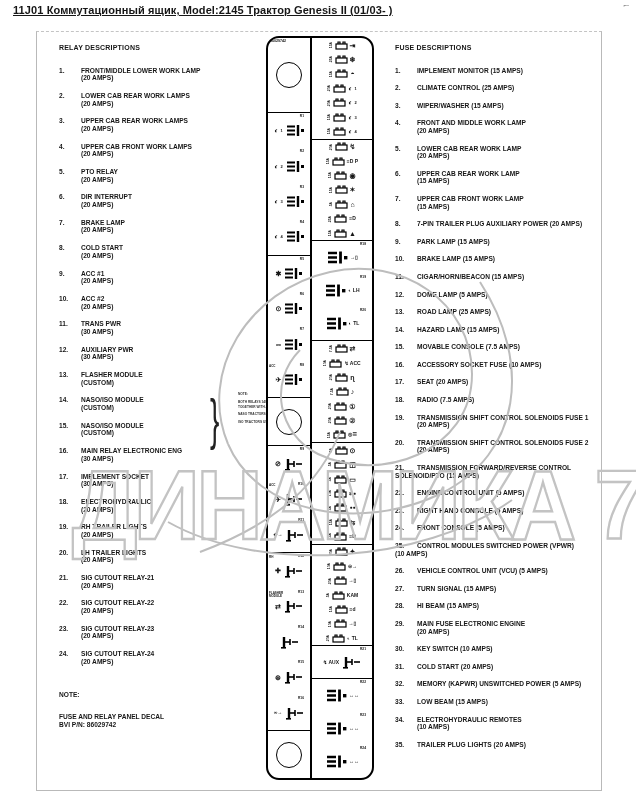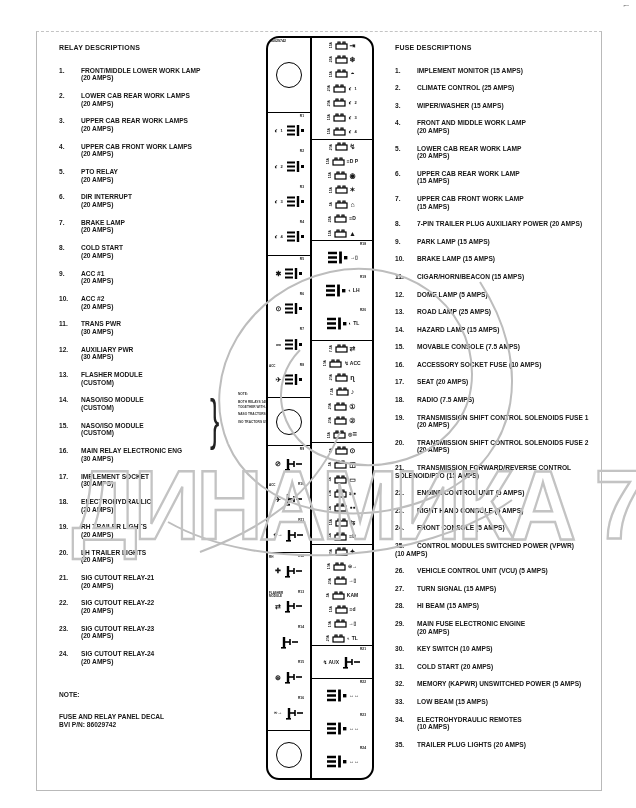--- a/index.html
+++ b/index.html
@@ -50,20 +50,21 @@
   .swirl{position:absolute;left:140px;top:222px;z-index:6;pointer-events:none;}
   .watermark{position:absolute;left:72px;top:448px;z-index:7;pointer-events:none;
              font-size:99px;font-weight:bold;white-space:nowrap;letter-spacing:-4px;
              color:transparent;-webkit-text-stroke:2.4px #c3c3c3;transform:scaleX(.93);
              transform-origin:left top;}
 </style>
 </head>
 <body>
 
 <div class="page">
+  <div class="title">11J01 Коммутационный ящик, Model:2145 Трактор Genesis II (01/03- )</div>
   <div class="corner-mark">⌐-</div>
   <div class="frame"></div>
 
   <div class="relay-col">
     <div class="col-hdr">RELAY DESCRIPTIONS</div>
     <div id="relay-items">
         <div class="list-item">
           <div class="num">1.</div>
           <div class="txt">
             <div>FRONT/MIDDLE LOWER WORK LAMP</div>

